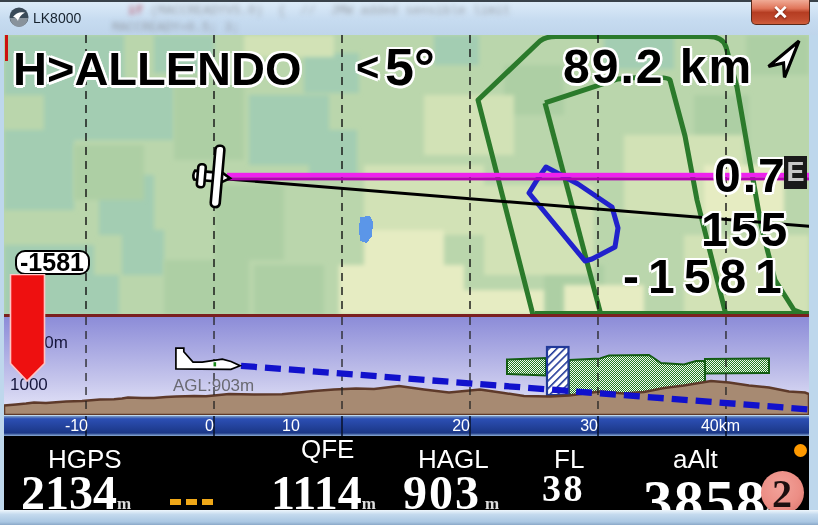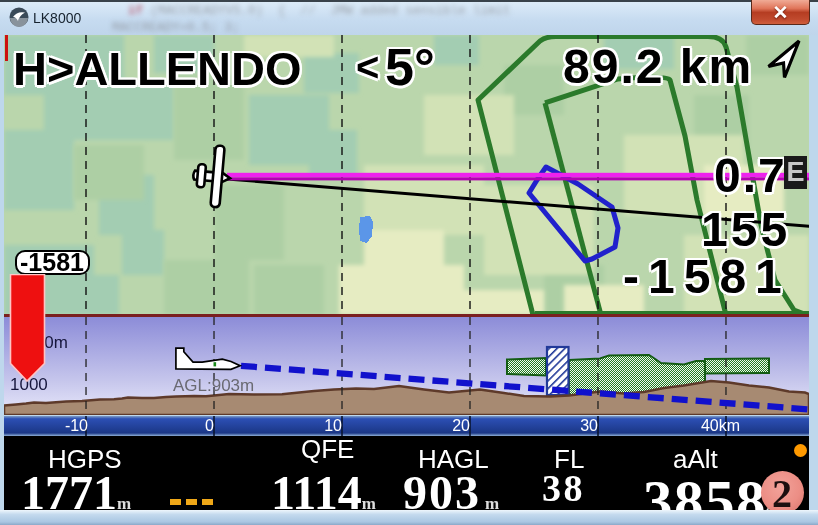--- a/index.html
+++ b/index.html
@@ -173,30 +173,30 @@
           <line x1="210" y1="0" x2="210" y2="21"></line>
           <line x1="338" y1="0" x2="338" y2="21"></line>
           <line x1="466" y1="0" x2="466" y2="21"></line>
           <line x1="594" y1="0" x2="594" y2="21"></line>
           <line x1="722" y1="0" x2="722" y2="21"></line>
         </g>
       </svg>
 
 <div class="abs" style="left:24px;top:1px;width:60px;text-align:right;">-10</div>
 <div class="abs" style="left:150px;top:1px;width:60px;text-align:right;">0</div>
-<div class="abs" style="left:278px;top:1px;width:60px;text-align:right;">10</div>
+<div class="abs" style="left:278px;top:1px;width:60px;">10</div>
 <div class="abs" style="left:406px;top:1px;width:60px;text-align:right;">20</div>
 <div class="abs" style="left:534px;top:1px;width:60px;text-align:right;">30</div>
 <div class="abs" style="left:662px;top:1px;width:74px;text-align:right;">40km</div>
 </div>
 
 <div class="abs" style="left:4px;top:436px;width:805px;height:74px;background:#000;"></div>
 
 <div class="abs lbl" style="left:48px;top:443.8px;">HGPS</div>
-<div class="abs" style="left:21px;top:464.5px;"><span class="val" style="font-size:48px;">1771</span><span class="unit">m</span></div>
+<div class="abs" style="left:21px;top:464.5px;"><span class="val" style="font-size:48px;">2134</span><span class="unit">m</span></div>
 
 <div class="abs" style="left:170px;top:490.5px;"><span style="display:inline-block;width:11px;height:5.5px;background:#f0a818;margin-right:5px;"></span><span style="display:inline-block;width:11px;height:5.5px;background:#f0a818;margin-right:5px;"></span><span style="display:inline-block;width:11px;height:5.5px;background:#f0a818;"></span></div>
 
 <div class="abs lbl" style="left:301px;top:434px;">QFE</div>
 <div class="abs" style="left:271px;top:464.5px;"><span class="val" style="font-size:48px;">1114</span><span class="unit">m</span></div>
 
 <div class="abs lbl" style="left:418px;top:443.8px;">HAGL</div>
 <div class="abs" style="left:403px;top:464.5px;"><span class="val" style="font-size:48px;letter-spacing:2px;">903</span><span class="unit" style="margin-left:4px;">m</span></div>
 
 <div class="abs lbl" style="left:554px;top:443.8px;">FL</div>

